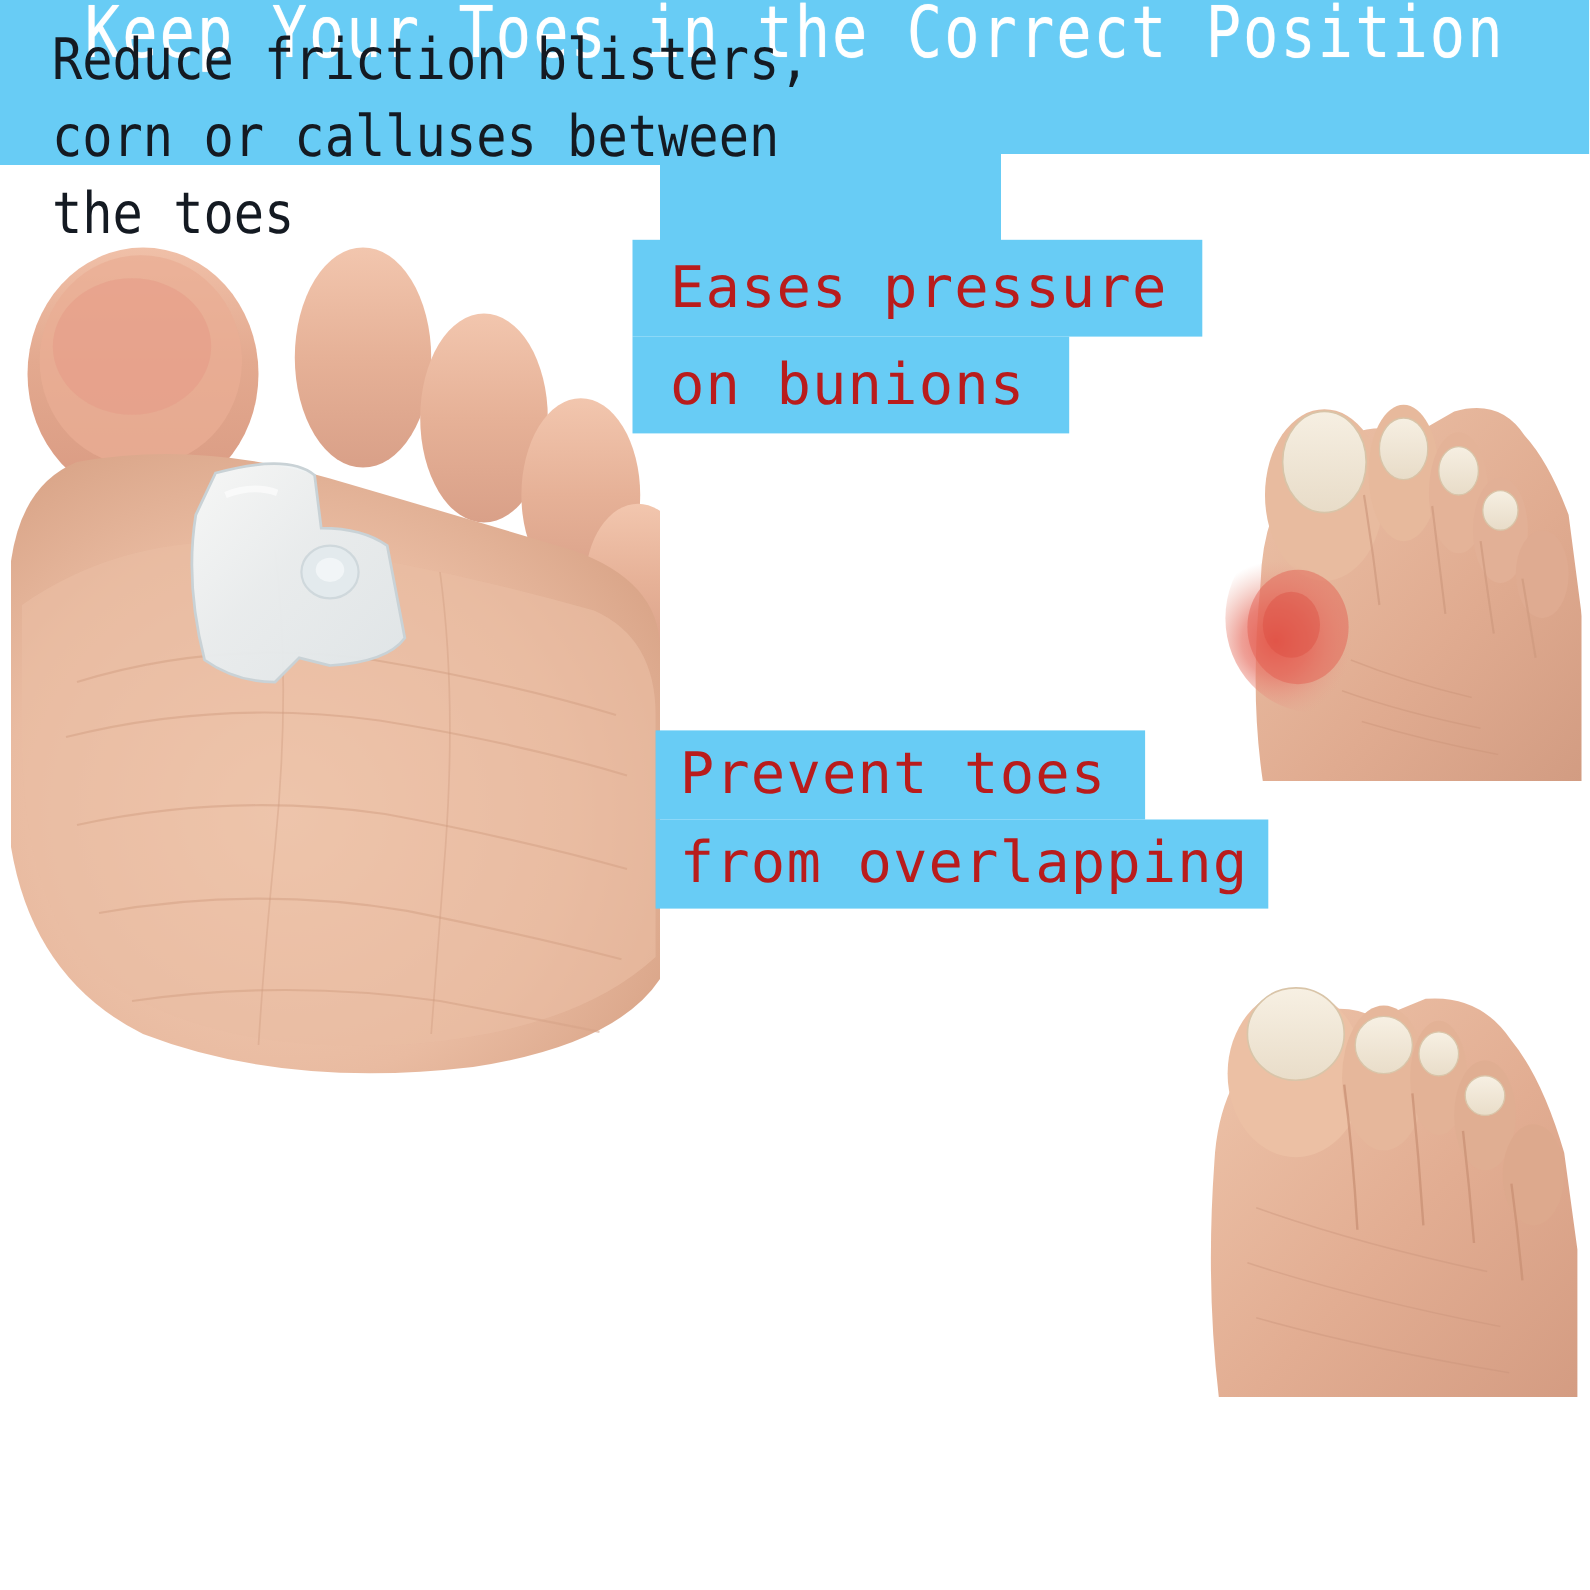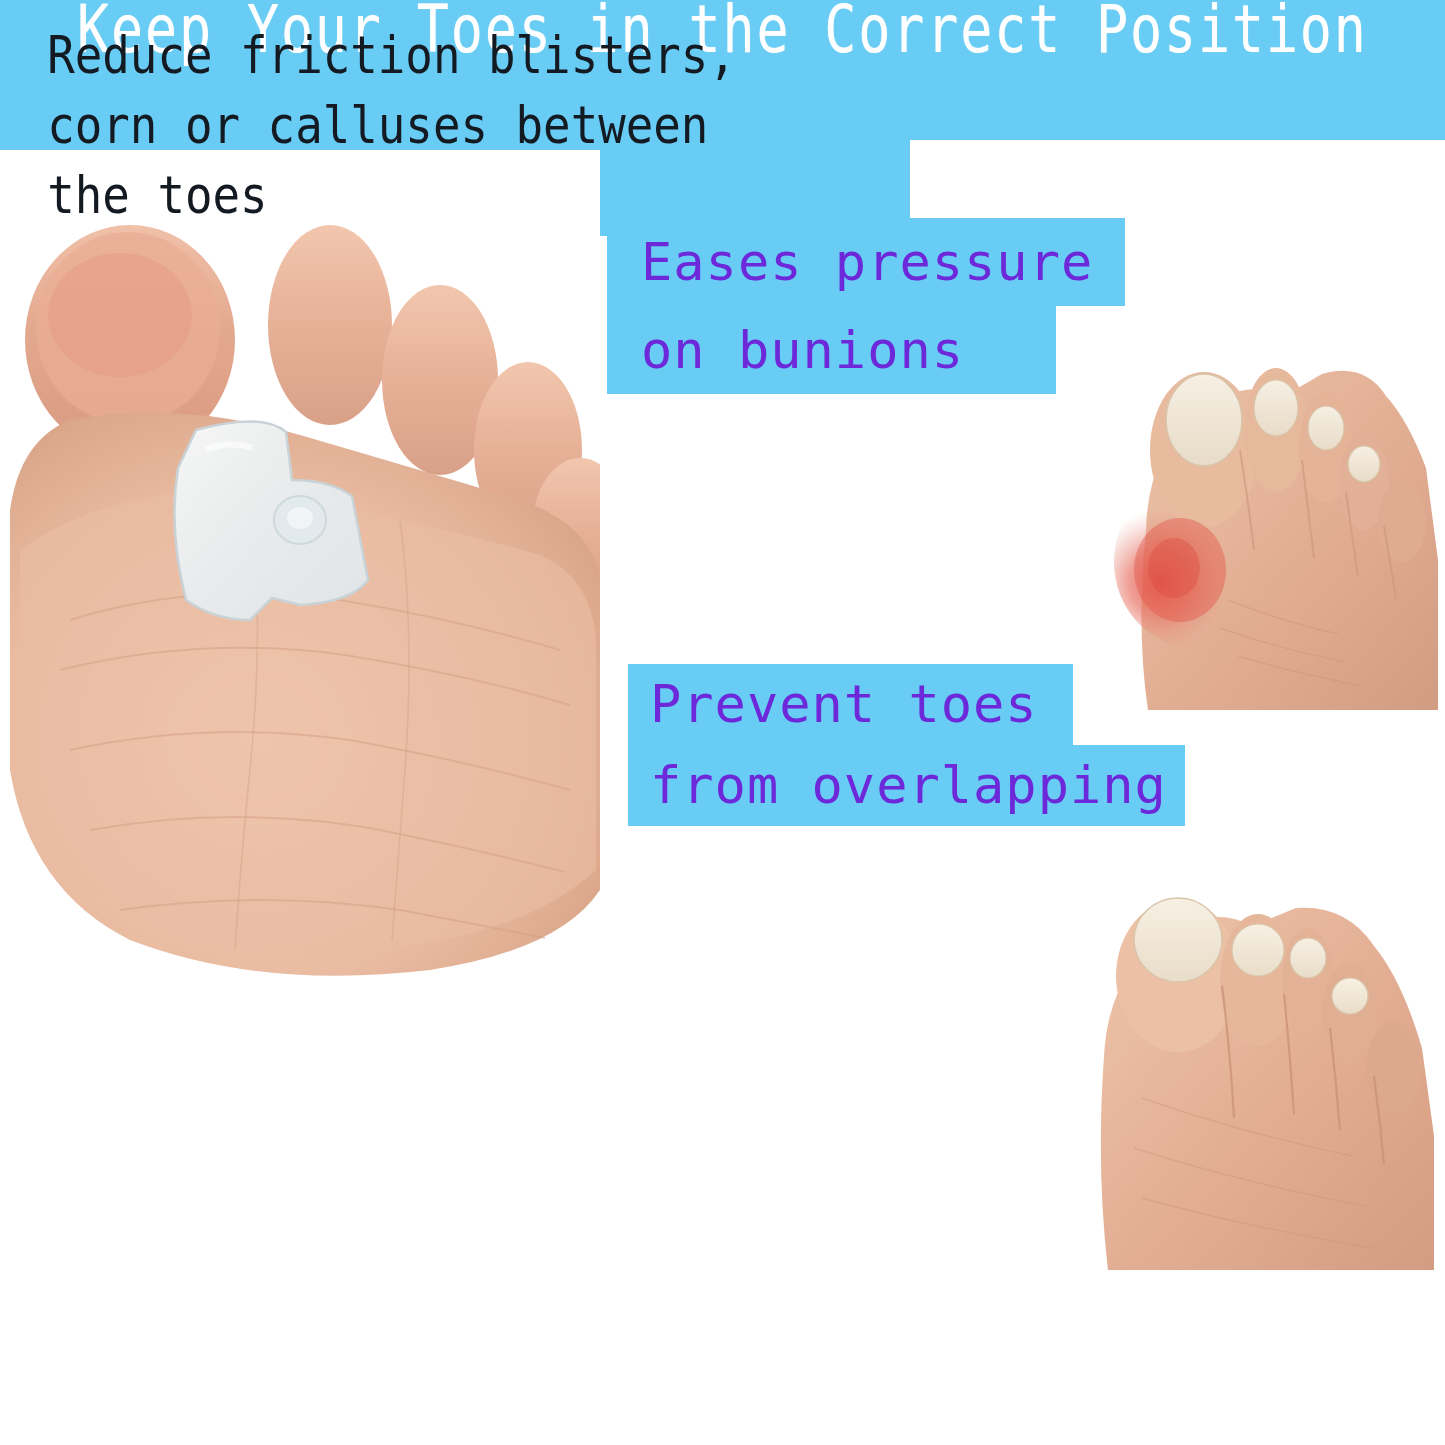--- a/index.html
+++ b/index.html
@@ -69,44 +69,43 @@
   .photo-overlap {
     left: 1082px;
     top: 868px;
     width: 360px;
     height: 402px;
   }
 
   
   .callout {
     position: absolute;
-    color: #6d28d9;
+    color: #b91c1c;
     font-family: "DejaVu Sans Mono", monospace;
-    margin-left: 32px;
   }
   .callout .line {
     background: #68CCF5;
     display: block;
     width: max-content;
     white-space: nowrap;
   }
 
   
   .callout-1 {
     left: 575px;
     top: 218px;
     font-size: 52px;
     line-height: 88px;
   }
   .callout-1 .line {
     padding: 0 16px 0 34px;
     letter-spacing: 1px;
   }
   .callout-1 .line.l1 { padding-right: 32px; }
-  .callout-1 .line.l2 { padding-right: 92px; }
+  .callout-1 .line.l2 { padding-right: 40px; }
 
   
   .callout-2 {
     left: 596px;
     top: 664px;
     font-size: 52px;
     line-height: 81px;
   }
   .callout-2 .line {
     padding: 0 14px 0 22px;

